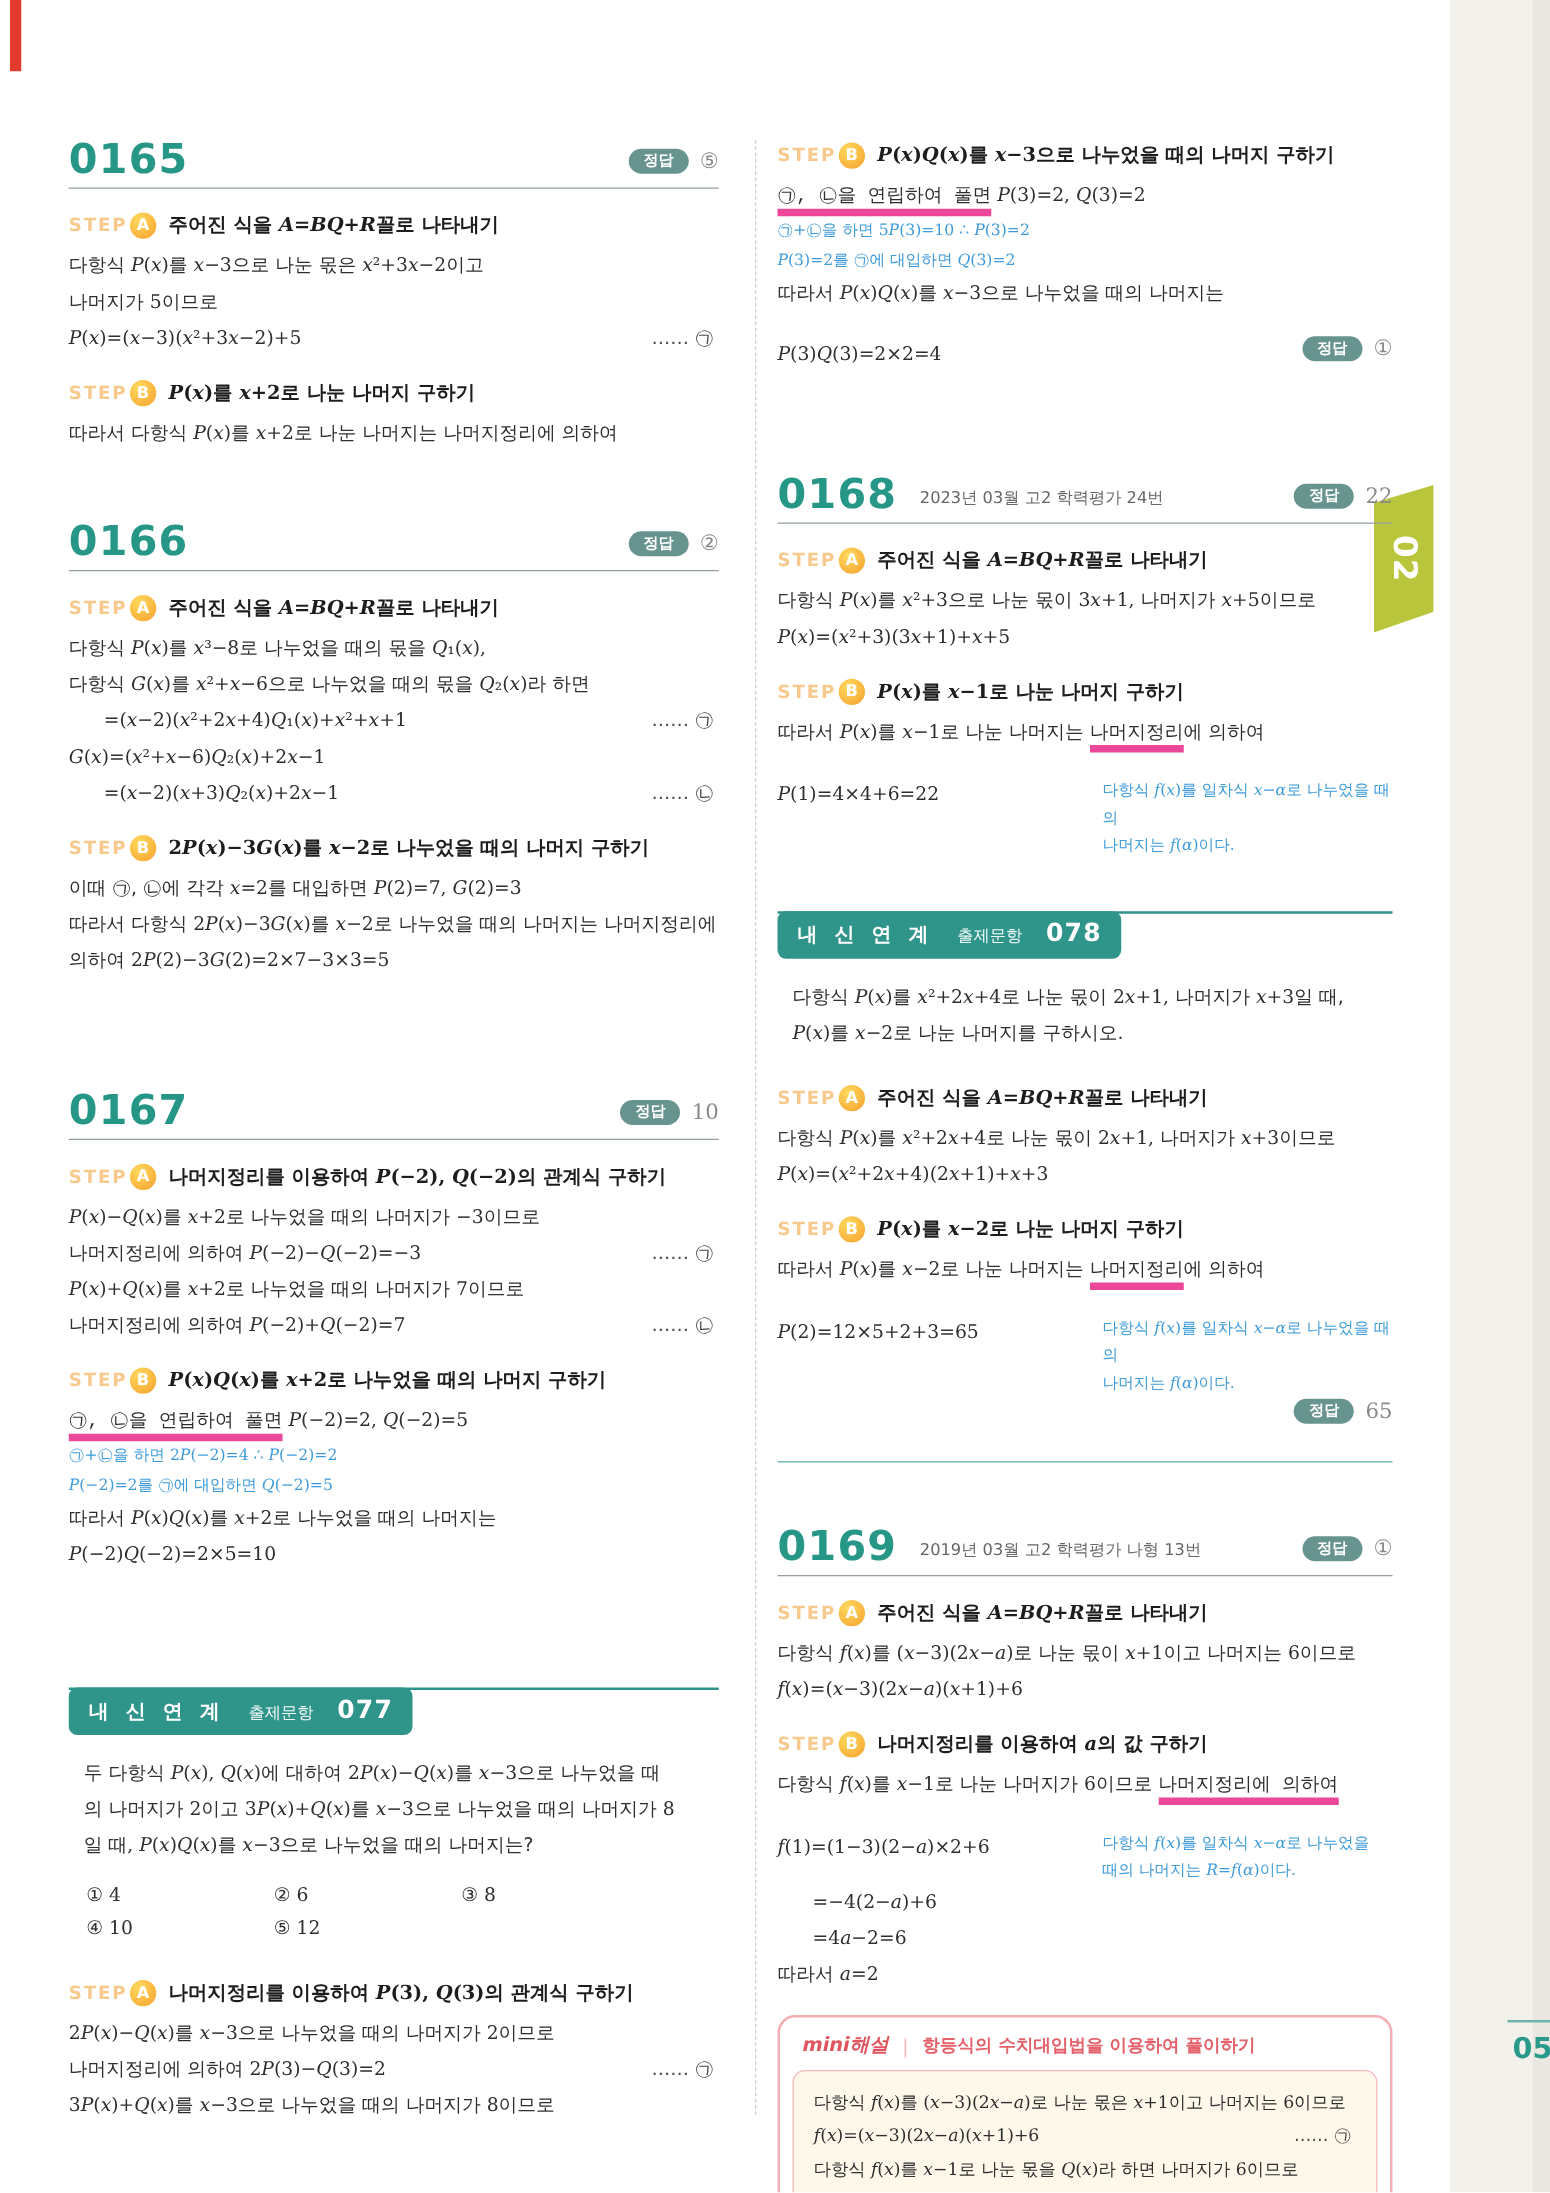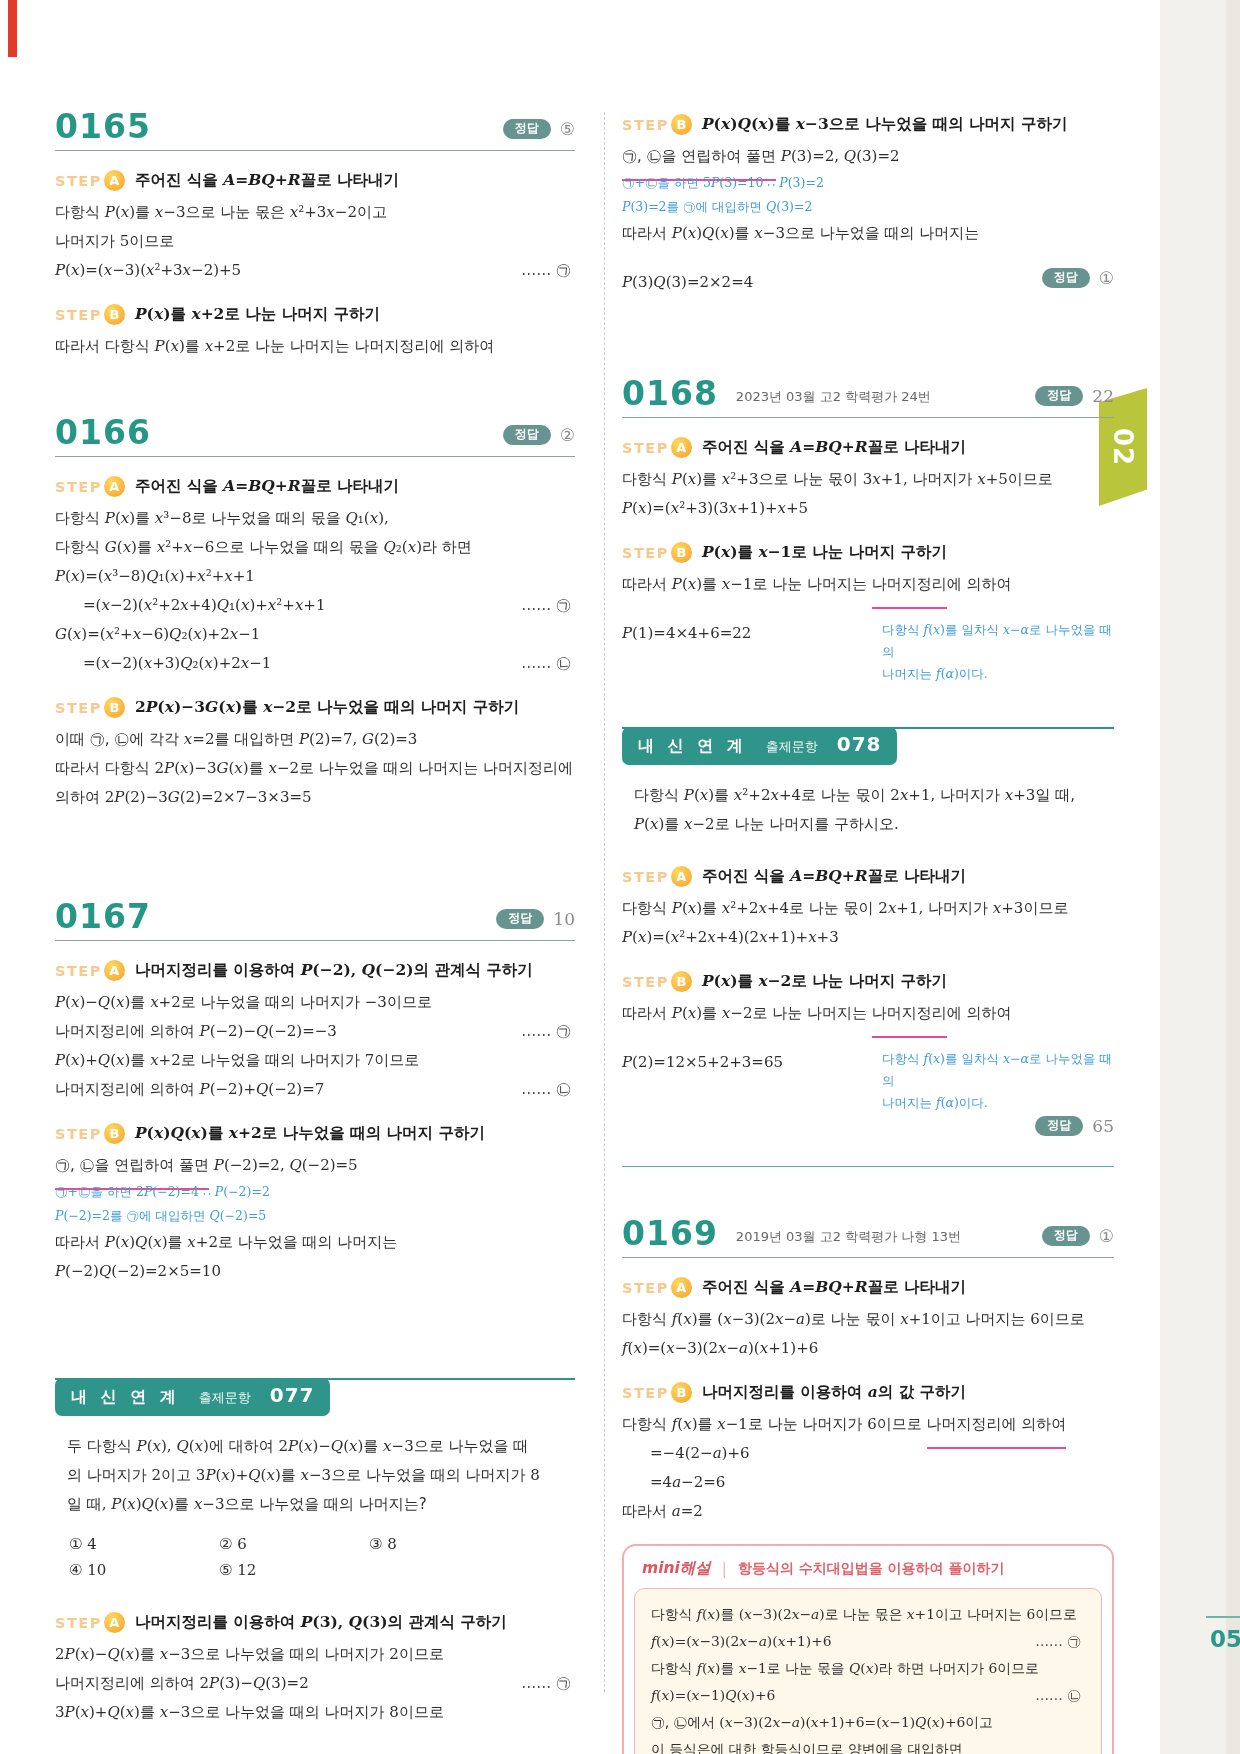--- a/index.html
+++ b/index.html
@@ -33,21 +33,21 @@
   .stepcirc{width:21px;height:21px;border-radius:50%;margin:0 10px 0 2px;flex:none;
       background:radial-gradient(circle at 35% 30%,#ffd95e,#f5a02c);
       color:#fff;font-weight:bold;font-size:13px;display:flex;align-items:center;justify-content:center;}
   .steptitle{font-weight:bold;color:#1d1d1d;font-size:15.5px;}
   
   .ln{margin:0;font-size:15px;line-height:29px;color:#2e2e2e;}
   .fline{display:flex;}
   .fline .mark{margin-left:auto;color:#4a4a4a;padding-right:4px;flex:none;}
   .indent{padding-left:28px;}
   .blue{color:#3f9bd9;font-size:12.5px;line-height:24px;margin:0;}
-  .ut{border-bottom:2px solid #ec4899;padding-bottom:14px;}
+  .ut{border-bottom:6px solid #ec4899;padding-bottom:1px;font-family:Liberation Mono, monospace;}
   .noterow{display:flex;align-items:flex-start;margin-top:20px;}
   .note{margin-left:auto;width:232px;color:#3f9bd9;font-size:12.5px;line-height:22px;flex:none;}
   .ansrow{display:flex;justify-content:flex-end;margin-top:2px;}
   .mt{font-family:"DejaVu Serif","Liberation Serif",serif;}
   .mt i{font-style:italic;}
   
   .nae{border-top:2px solid #2f948a;}
   .naetab{display:inline-flex;align-items:baseline;gap:19px;background:#2f948a;color:#fff;
       border-radius:7px;padding:5px 16px 8px;margin-top:-2px;}
   .naebrand{font-weight:800;font-size:16px;letter-spacing:4px;}
@@ -121,21 +121,20 @@
         </span>
       </div>
       <div class="prule"></div>
       <div class="step">
         <span class="stepword">STEP</span>
         <span class="stepcirc">A</span>
         <span class="steptitle">주어진 식을<span class="mt"> <i>A</i>=<i>BQ</i>+<i>R</i></span>꼴로 나타내기</span>
       </div>
       <p class="ln">다항식<span class="mt"> <i>P</i>(<i>x</i>)</span>를<span class="mt"> <i>x</i>³−8</span>로 나누었을 때의 몫을<span class="mt"> <i>Q</i>₁(<i>x</i>),</span></p>
       <p class="ln">다항식<span class="mt"> <i>G</i>(<i>x</i>)</span>를<span class="mt"> <i>x</i>²+<i>x</i>−6</span>으로 나누었을 때의 몫을<span class="mt"> <i>Q</i>₂(<i>x</i>)</span>라 하면</p>
-      <p class="ln"><span class="mt"><i>P</i>(<i>x</i>)=(<i>x</i>³−8)<i>Q</i>₁(<i>x</i>)+<i>x</i>²+<i>x</i>+1</span></p>
       <p class="ln fline indent">
         <span><span class="mt">=(<i>x</i>−2)(<i>x</i>²+2<i>x</i>+4)<i>Q</i>₁(<i>x</i>)+<i>x</i>²+<i>x</i>+1</span></span>
         <span class="mark">…… ㉠</span>
       </p>
       <p class="ln"><span class="mt"><i>G</i>(<i>x</i>)=(<i>x</i>²+<i>x</i>−6)<i>Q</i>₂(<i>x</i>)+2<i>x</i>−1</span></p>
       <p class="ln fline indent">
         <span><span class="mt">=(<i>x</i>−2)(<i>x</i>+3)<i>Q</i>₂(<i>x</i>)+2<i>x</i>−1</span></span>
         <span class="mark">…… ㉡</span>
       </p>
       <div class="step">
@@ -324,20 +323,27 @@
         <span class="steptitle">주어진 식을<span class="mt"> <i>A</i>=<i>BQ</i>+<i>R</i></span>꼴로 나타내기</span>
       </div>
       <p class="ln">다항식<span class="mt"> <i>f</i>(<i>x</i>)</span>를<span class="mt"> (<i>x</i>−3)(2<i>x</i>−<i>a</i>)</span>로 나눈 몫이<span class="mt"> <i>x</i>+1</span>이고 나머지는<span class="mt"> 6</span>이므로</p>
       <p class="ln"><span class="mt"><i>f</i>(<i>x</i>)=(<i>x</i>−3)(2<i>x</i>−<i>a</i>)(<i>x</i>+1)+6</span></p>
       <div class="step">
         <span class="stepword">STEP</span>
         <span class="stepcirc">B</span>
         <span class="steptitle">나머지정리를 이용하여<span class="mt"> <i>a</i></span>의 값 구하기</span>
       </div>
       <p class="ln"><span>다항식<span class="mt"> <i>f</i>(<i>x</i>)</span>를<span class="mt"> <i>x</i>−1</span>로 나눈 나머지가<span class="mt"> 6</span>이므로 </span><span class="ut">나머지정리에 의하여</span><span></span></p>
+      <div class="noterow">
+        <span class="ln"><span class="mt"><i>f</i>(1)=(1−3)(2−<i>a</i>)×2+6</span></span>
+        <span class="note">
+          <span>다항식<span class="mt"> <i>f</i>(<i>x</i>)</span>를 일차식<span class="mt"> <i>x</i>−<i>α</i></span>로 나누었을</span><br>
+          <span>때의 나머지는<span class="mt"> <i>R</i>=<i>f</i>(<i>α</i>)</span>이다.</span>
+        </span>
+      </div>
       <p class="ln indent"><span class="mt">=−4(2−<i>a</i>)+6</span></p>
       <p class="ln indent"><span class="mt">=4<i>a</i>−2=6</span></p>
       <p class="ln">따라서<span class="mt"> <i>a</i>=2</span></p>
     </section>
 
     <div class="mini">
       <div class="minihead">
         <span class="minilogo">mini해설</span>
         <span class="minisep">|</span>
         <span class="minititle">항등식의 수치대입법을 이용하여 풀이하기</span>

